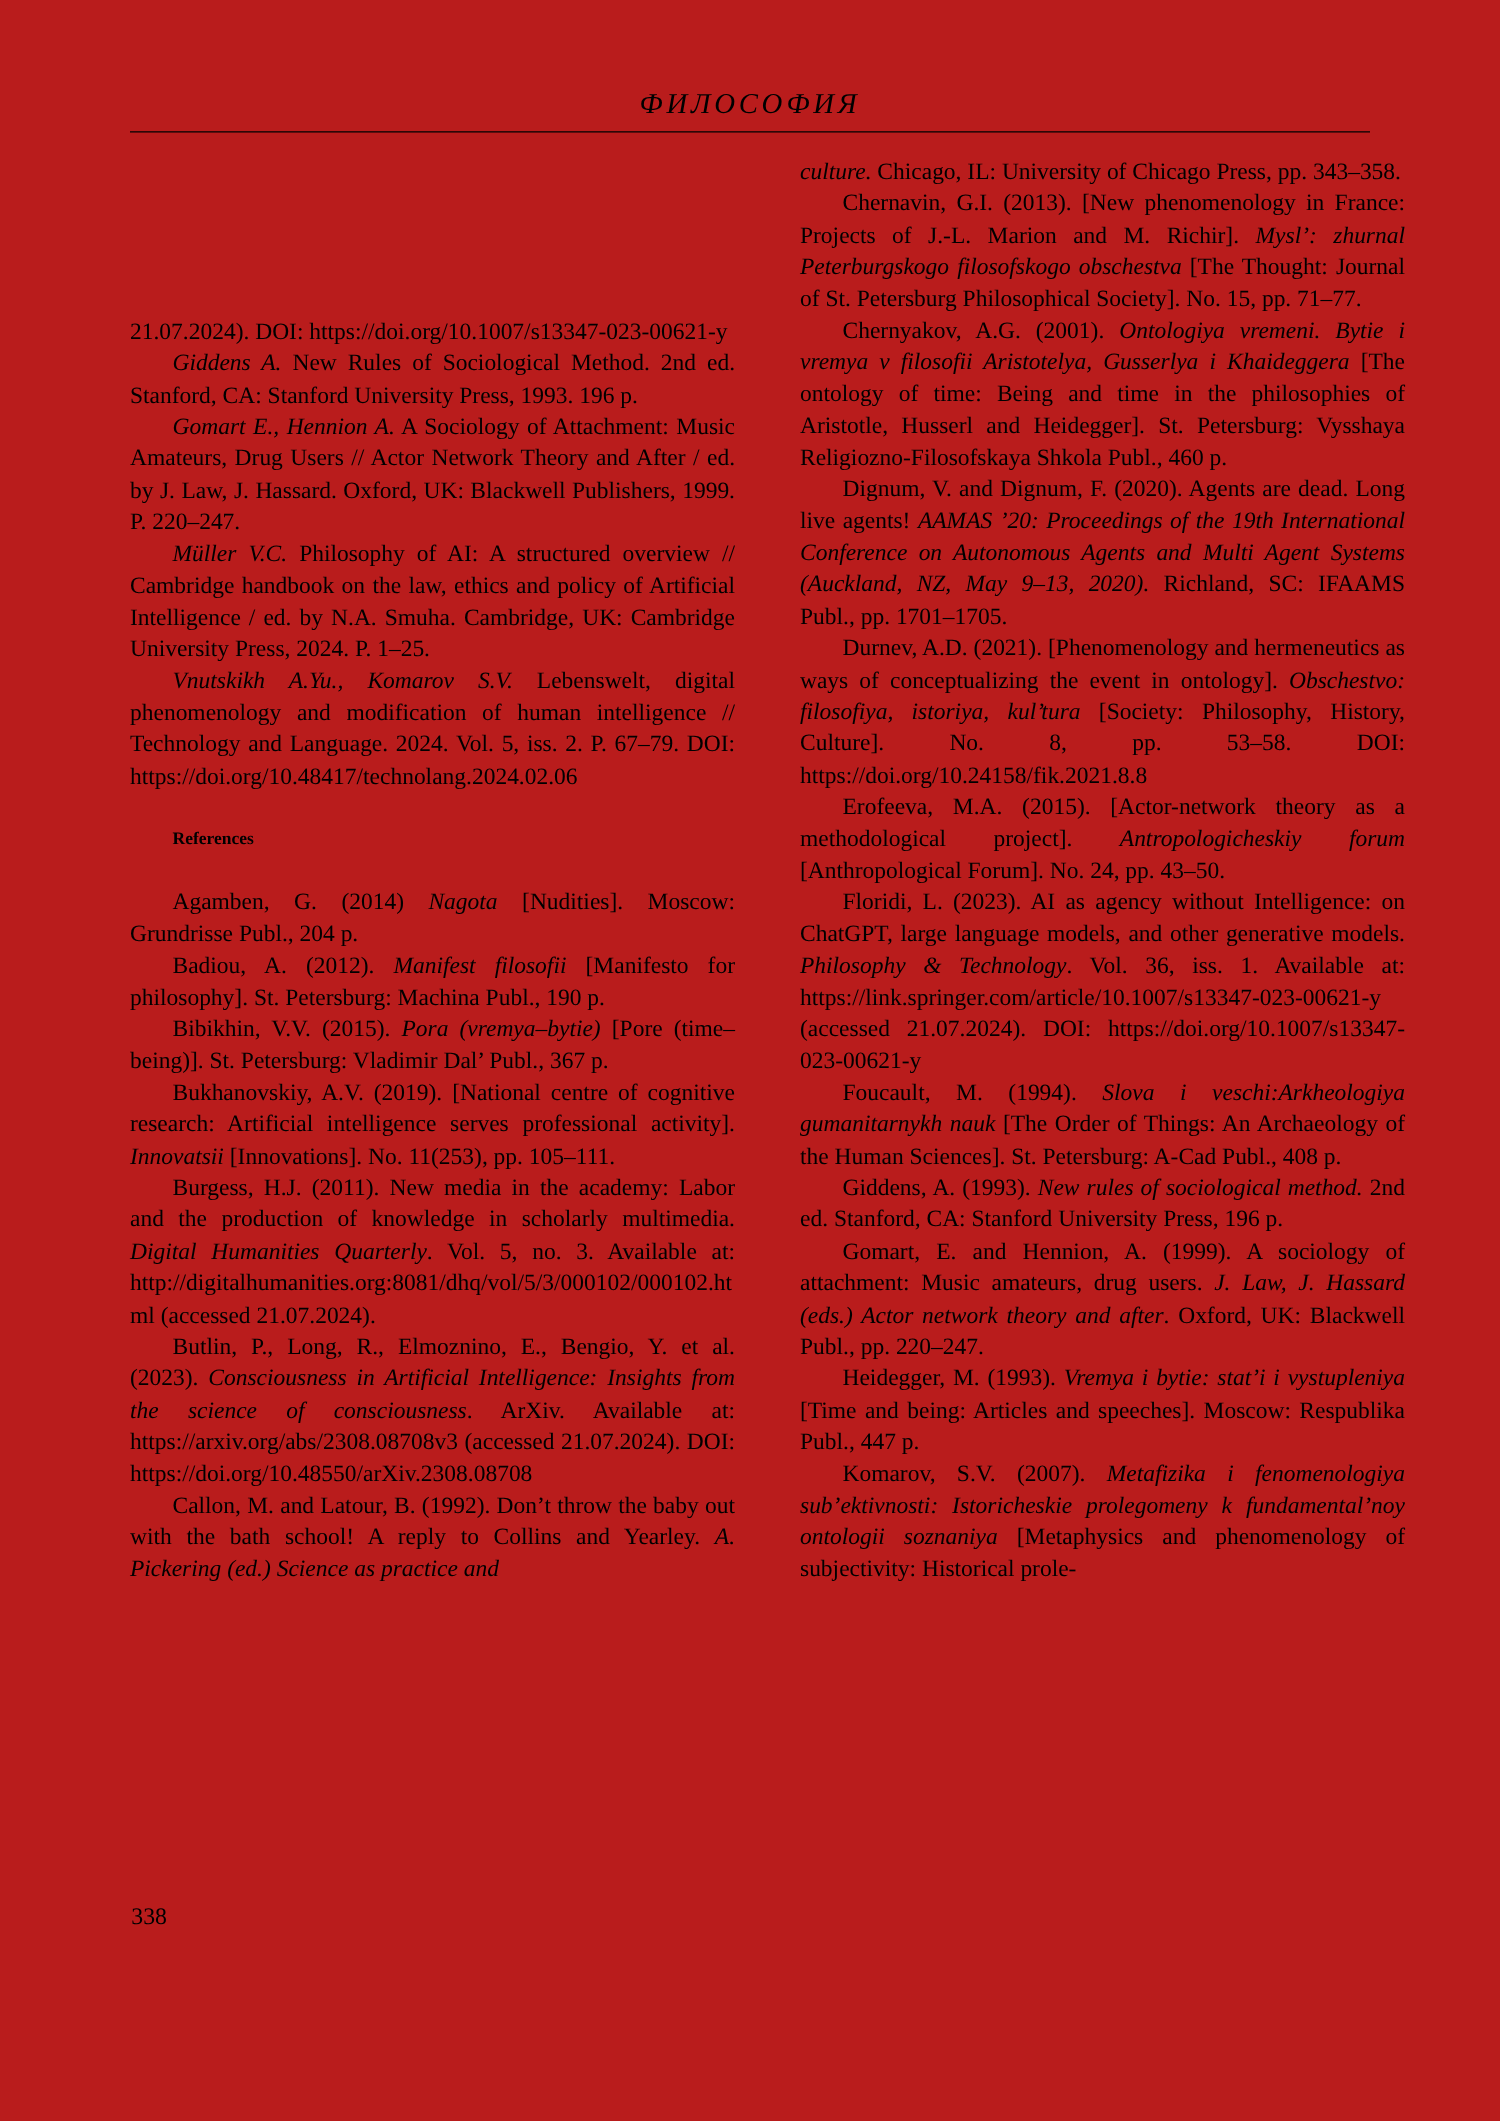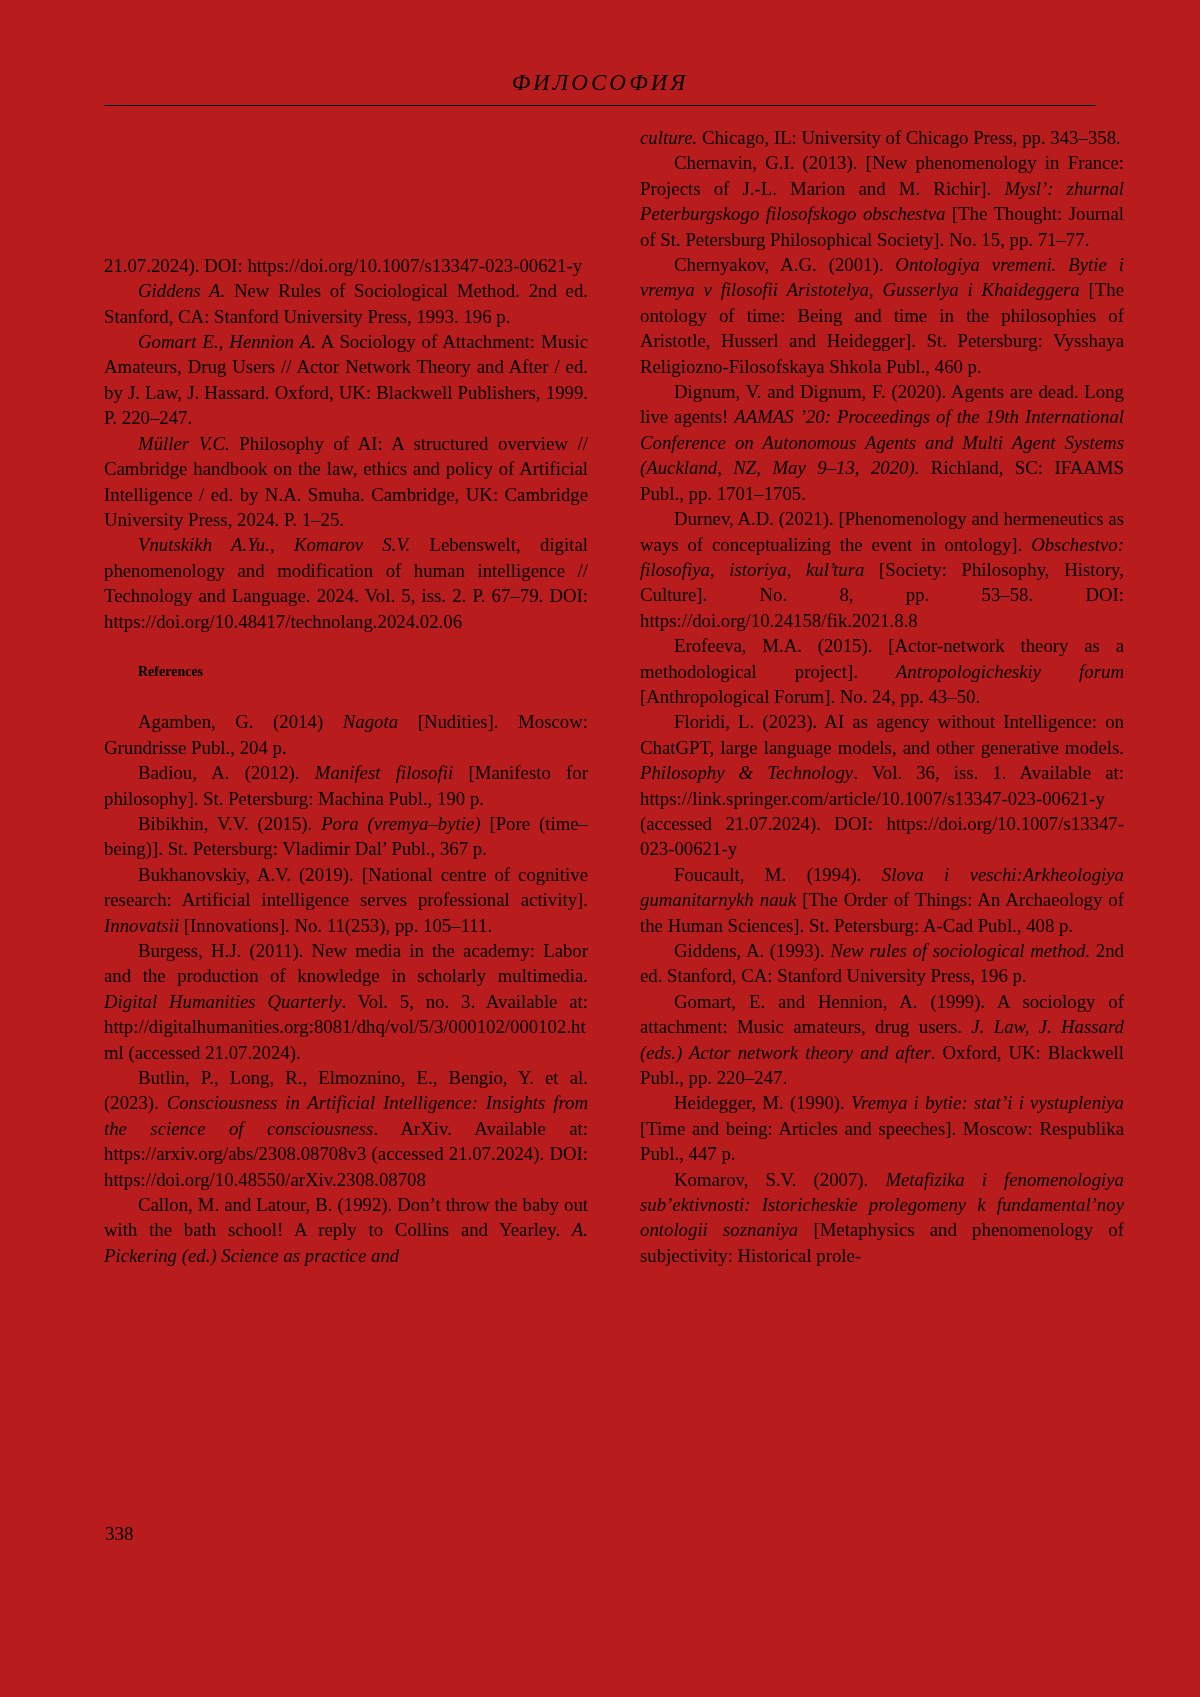--- a/index.html
+++ b/index.html
@@ -102,21 +102,21 @@
         <p class="para noindent"><span class="it">culture.</span><span> Chicago, IL: University of Chicago Press, pp. 343–358.</span></p>
         <p class="para"><span>Chernavin, G.I. (2013). [New phenomenology in France: Projects of J.-L. Marion and M. Richir]. </span><span class="it">Mysl’: zhurnal Peterburgskogo filosofskogo obschestva</span><span> [The Thought: Journal of St. Petersburg Philosophical Society]. No. 15, pp. 71–77.</span></p>
         <p class="para"><span>Chernyakov, A.G. (2001). </span><span class="it">Ontologiya vremeni. Bytie i vremya v filosofii Aristotelya, Gusserlya i Khaideggera</span><span> [The ontology of time: Being and time in the philosophies of Aristotle, Husserl and Heidegger]. St. Petersburg: Vysshaya Religiozno-Filosofskaya Shkola Publ., 460 p.</span></p>
         <p class="para"><span>Dignum, V. and Dignum, F. (2020). Agents are dead. Long live agents! </span><span class="it">AAMAS ’20: Proceedings of the 19th International Conference on Autonomous Agents and Multi Agent Systems (Auckland, NZ, May 9–13, 2020).</span><span> Richland, SC: IFAAMS Publ., pp. 1701–1705.</span></p>
         <p class="para"><span>Durnev, A.D. (2021). [Phenomenology and hermeneutics as ways of conceptualizing the event in ontology]. </span><span class="it">Obschestvo: filosofiya, istoriya, kul’tura</span><span> [Society: Philosophy, History, Culture]. No. 8, pp. 53–58. DOI: https://doi.org/10.24158/fik.2021.8.8</span></p>
         <p class="para"><span>Erofeeva, M.A. (2015). [Actor-network theory as a methodological project]. </span><span class="it">Antropologicheskiy forum</span><span> [Anthropological Forum]. No. 24, pp. 43–50.</span></p>
         <p class="para"><span>Floridi, L. (2023). AI as agency without Intelligence: on ChatGPT, large language models, and other generative models. </span><span class="it">Philosophy &amp; Technology</span><span>. Vol. 36, iss. 1. Available at: https://link.springer.com/article/10.1007/s13347-023-00621-y (accessed 21.07.2024). DOI: https://doi.org/10.1007/s13347-023-00621-y</span></p>
         <p class="para"><span>Foucault, M. (1994). </span><span class="it">Slova i veschi:Arkheologiya gumanitarnykh nauk</span><span> [The Order of Things: An Archaeology of the Human Sciences]. St. Petersburg: A-Cad Publ., 408 p.</span></p>
         <p class="para"><span>Giddens, A. (1993). </span><span class="it">New rules of sociological method.</span><span> 2nd ed. Stanford, CA: Stanford University Press, 196 p.</span></p>
         <p class="para"><span>Gomart, E. and Hennion, A. (1999). A sociology of attachment: Music amateurs, drug users. </span><span class="it">J. Law, J. Hassard (eds.) Actor network theory and after</span><span>. Oxford, UK: Blackwell Publ., pp. 220–247.</span></p>
-        <p class="para"><span>Heidegger, M. (1990). </span><span class="it">Vremya i bytie: stat’i i vystupleniya</span><span> [Time and being: Articles and speeches]. Moscow: Respublika Publ., 447 p.</span></p>
+        <p class="para"><span>Heidegger, M. (1993). </span><span class="it">Vremya i bytie: stat’i i vystupleniya</span><span> [Time and being: Articles and speeches]. Moscow: Respublika Publ., 447 p.</span></p>
         <p class="para"><span>Komarov, S.V. (2007). </span><span class="it">Metafizika i fenomenologiya sub’ektivnosti: Istoricheskie prolegomeny k fundamental’noy ontologii soznaniya</span><span> [Metaphysics and phenomenology of subjectivity: Historical prole-</span></p>
       </div>
   </div>
 
   <div class="flex-spacer"></div>
 
   <div class="page-number">338</div>
 
 </div>
 

